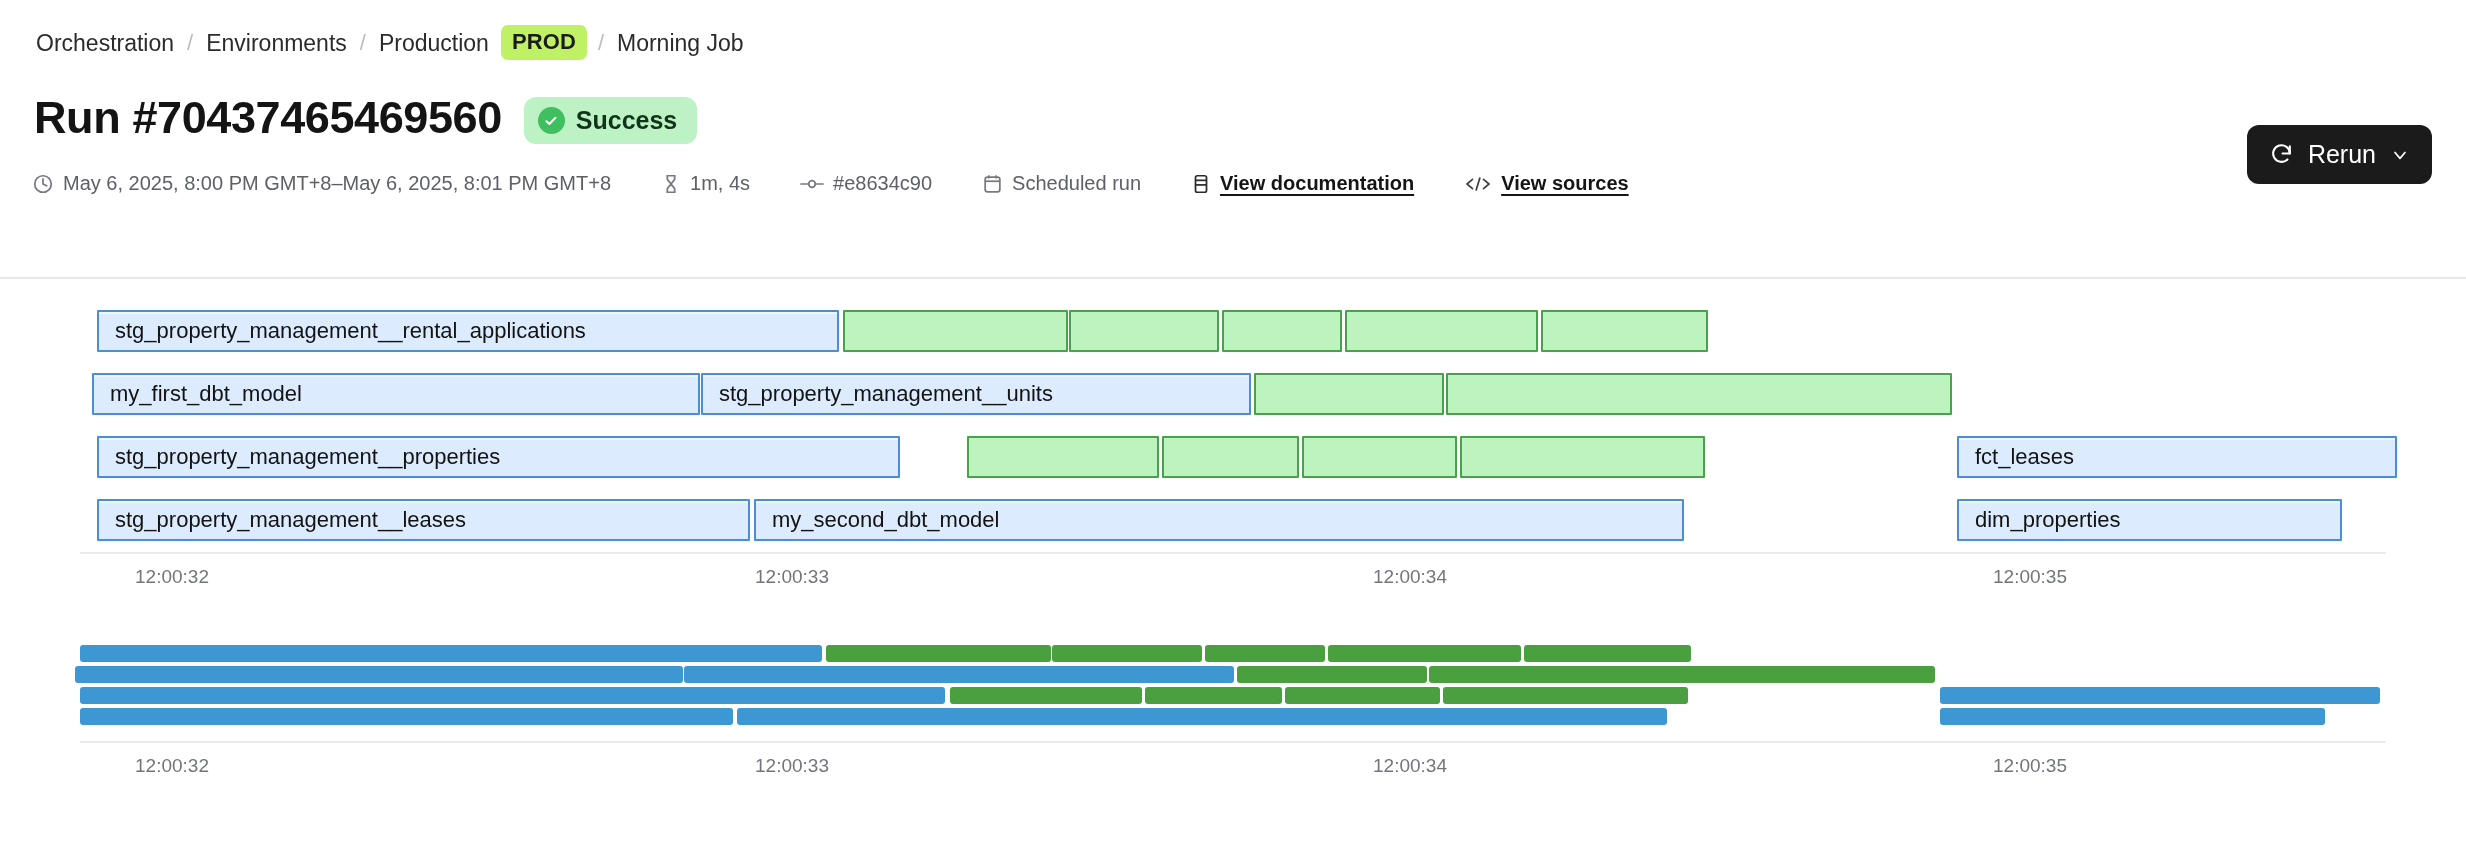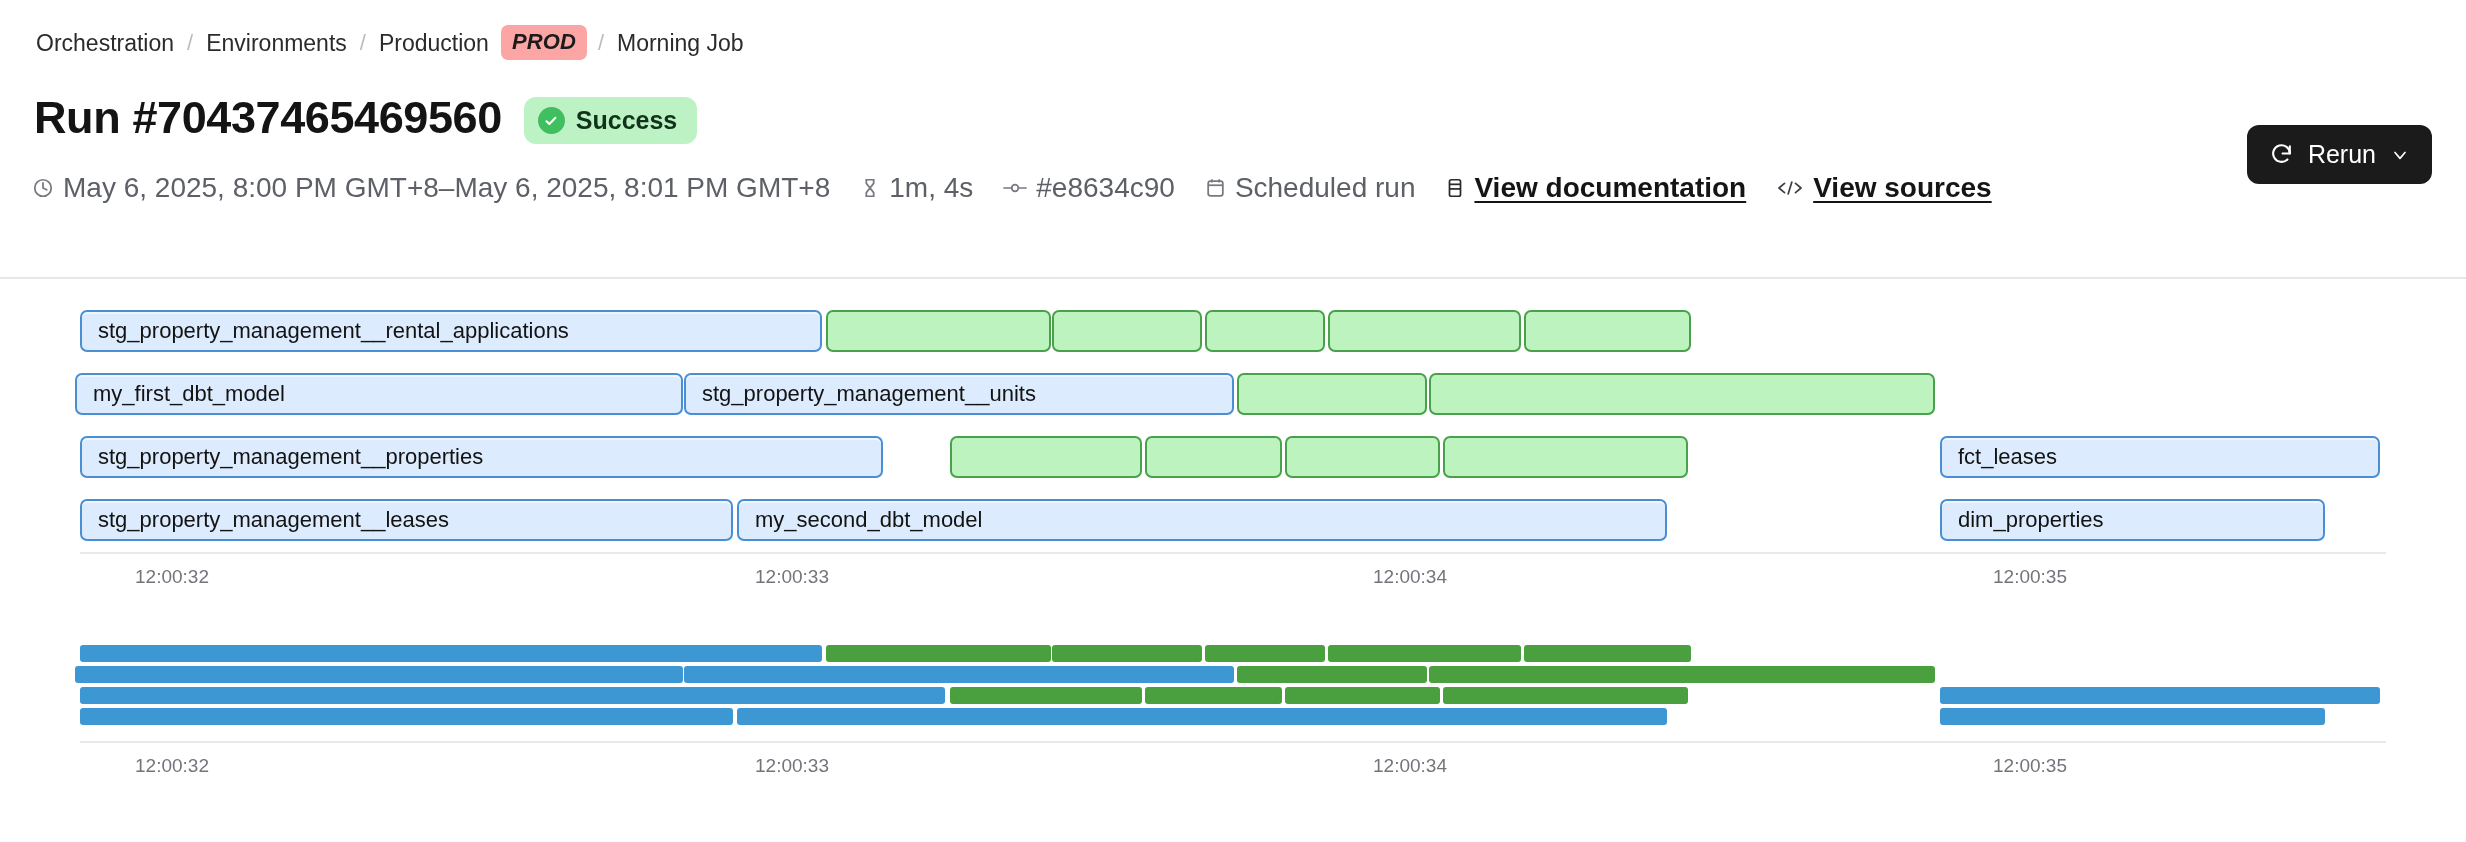--- a/index.html
+++ b/index.html
@@ -15,25 +15,24 @@
   
   .breadcrumb {
     position: absolute; left: 34px; top: 25px;
     display: flex; align-items: center; gap: 0px;
     font-size: 23px; line-height: 28px;
   }
   .crumb { color: #2b2b2b; padding: 0 2px; }
   .crumb.link { cursor: pointer; }
   .crumb-sep { color: #b9bcc2; margin: 0 11px; font-size: 22px; }
   .crumb-badge {
-    background: #fca5a5; color: #1b1b1b;
+    background: #bef264; color: #1b1b1b;
     border-radius: 7px; padding: 3px 11px 4px 11px;
     font-size: 22px; font-weight: 700; letter-spacing: .1px;
     margin-left: 8px;
-    font-style: italic;
   }
 
   
   .title-row {
     position: absolute; left: 34px; top: 92px;
     display: flex; align-items: flex-end; gap: 22px;
   }
   .page-title {
     font-size: 45px; line-height: 52px; font-weight: 700;
     letter-spacing: -0.4px; color: #141414;
@@ -48,21 +47,21 @@
     background: #3fbf5f; display: flex; align-items: center;
     justify-content: center; flex: 0 0 auto;
   }
   .status-badge .dot svg { display:block; }
   .status-text { font-size: 25px; font-weight: 600; color: #11331a; }
 
   
   .meta-row {
     position: absolute; left: 32px; top: 172px;
     display: flex; align-items: flex-start;
-    font-size: 28px; color: #5d6066;
+    font-size: 20px; color: #5d6066; gap: 20px;
   }
   .meta-item { display: flex; align-items: center; gap: 9px; margin-right: 30px; }
   .meta-item svg { display: block; flex: 0 0 auto; }
   .meta-item .txt { white-space: nowrap; }
   .meta-link .txt {
     color: #151515; font-weight: 600;
     text-decoration: underline; text-underline-offset: 4px;
     text-decoration-thickness: 2px; cursor: pointer;
   }
 
@@ -84,22 +83,23 @@
   .tabs-underline {
     position: absolute; left: 0; top: 277px;
     width: 2466px; height: 2px; background: #e6e7e9;
   }
 
   
   .gantt { position: absolute; left: 0; top: 300px; width: 2466px; }
   .track { position: relative; height: 63px; }
   .bar {
     position: absolute; top: 10px; height: 42px;
-    border-radius: 7px; display: flex; align-items: center;
+    border-radius: 1px; display: flex; align-items: center;
     overflow: hidden;
+    margin-left: 17px;
   }
   .bar.model {
     background: #dcebfd; border: 2px solid #4a8fd4;
     box-shadow: inset 0 2px 0 #ffffff88;
   }
   .bar.test {
     background: #bdf3bf; border: 2px solid #49a14c;
   }
   .bar .bar-label {
     font-size: 22px; color: #131313; white-space: nowrap;

